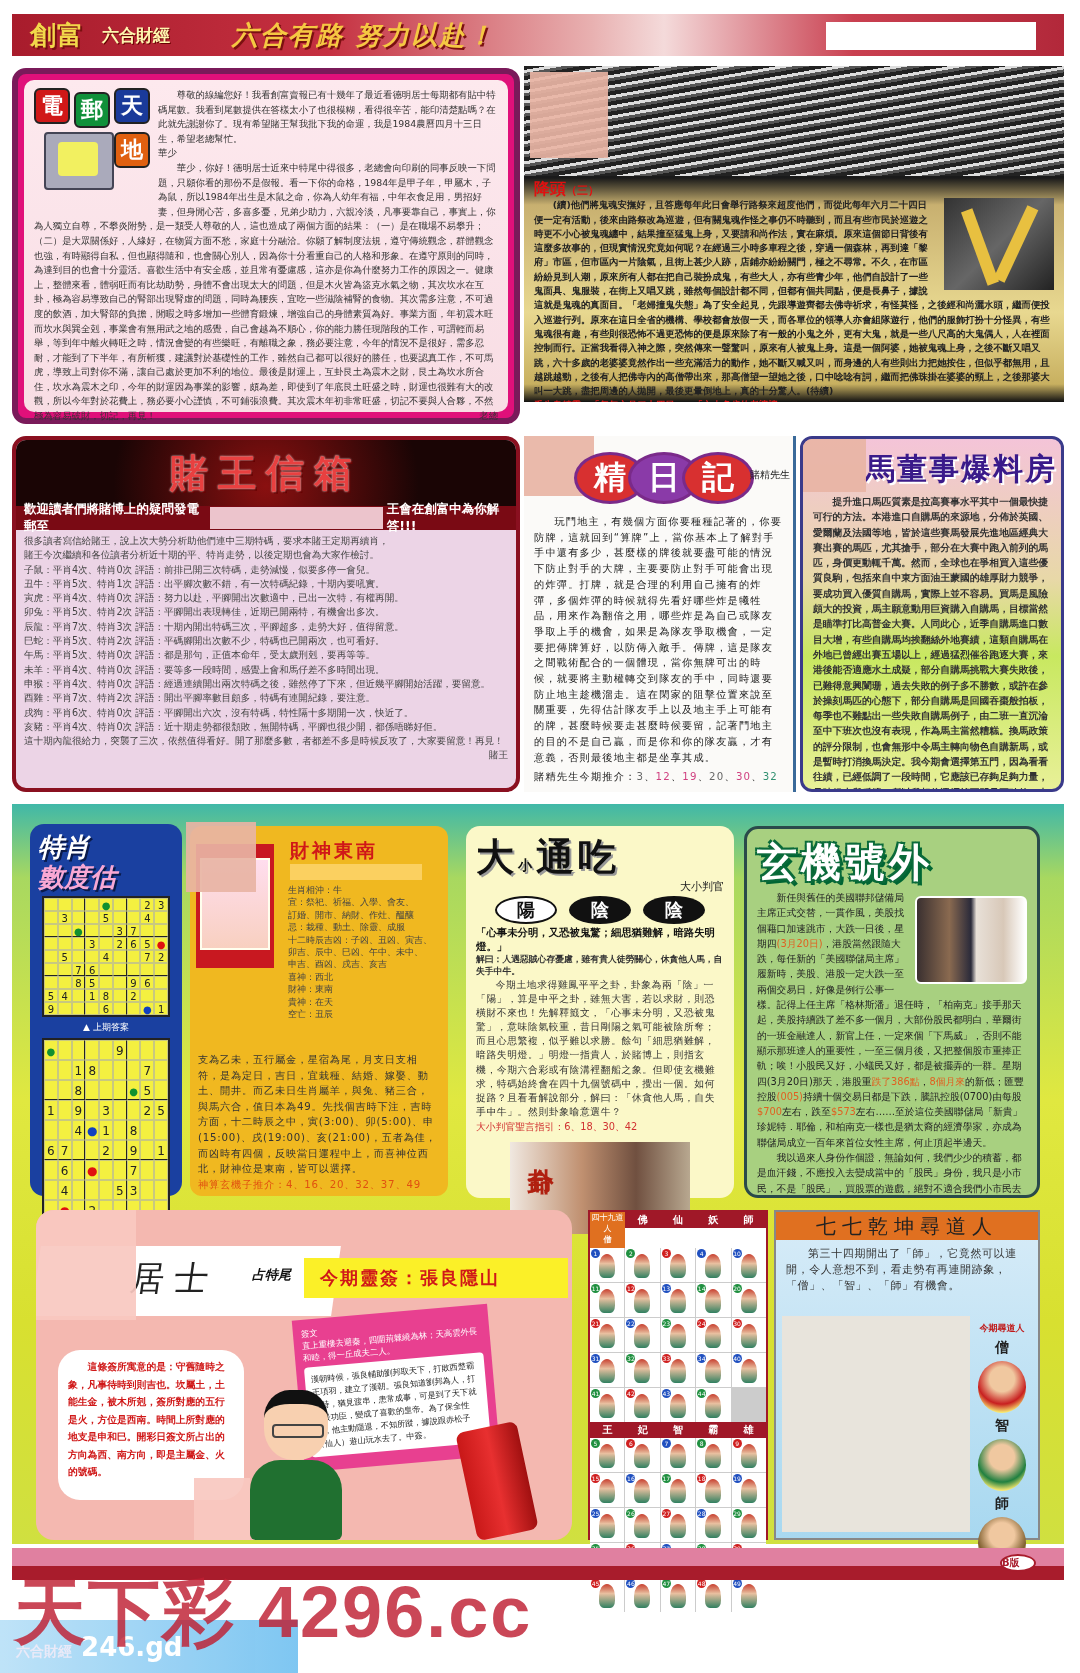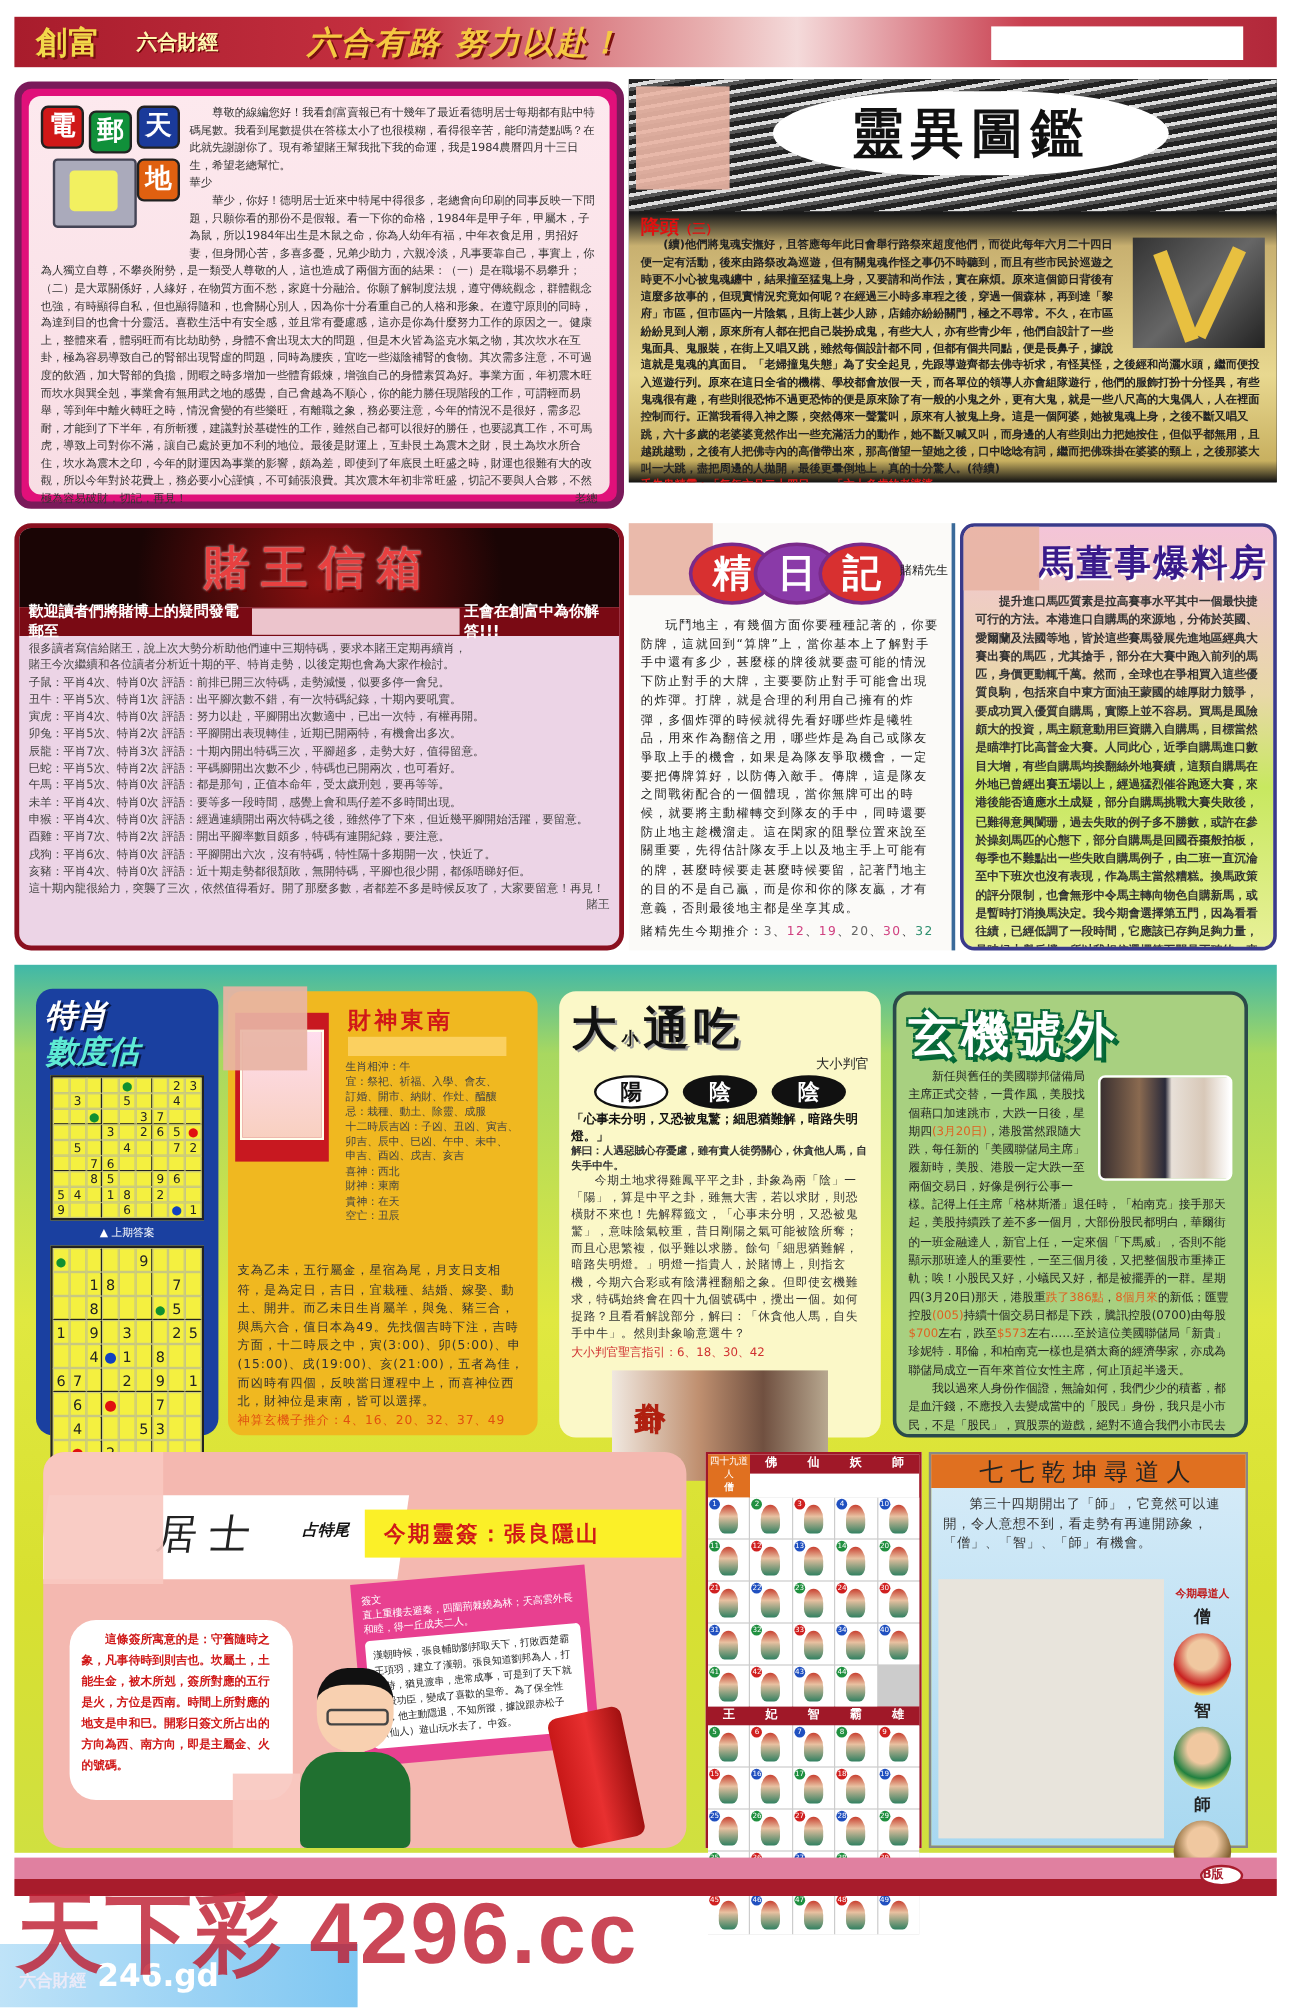--- a/index.html
+++ b/index.html
@@ -1,19 +1,19 @@
 <!DOCTYPE html>
 <html><head>
 <meta charset="utf-8">
 <style>
 *{box-sizing:border-box;margin:0;padding:0}
 body{width:1080px;height:1673px;background:#fff;font-family:"DejaVu Sans","Liberation Sans",sans-serif;position:relative;overflow:hidden;color:#222}
 .abs{position:absolute}
 
-#header{left:12px;top:14px;width:1052px;height:42px;background:linear-gradient(90deg,#a81c2c 0%,#c53040 30%,#e8b0b0 55%,#f4dada 62%,#c94050 80%,#b2283a 100%);display:flex;align-items:center;padding-left:18px;gap:30px}
+#header{left:12px;top:14px;width:1052px;height:42px;background:linear-gradient(90deg,#a81c2c 0%,#c53040 30%,#e8b0b0 55%,#f4dada 62%,#c94050 80%,#b2283a 100%);display:flex;align-items:center;padding-left:18px;gap:18px}
 .h-brand{font-size:26px;font-weight:bold;color:#f2d84a;text-shadow:2px 2px 0 #7a1010;letter-spacing:1px}
 .h-sub{font-size:17px;font-weight:bold;color:#fff7b0;text-shadow:1px 1px 0 #600}
 .h-slogan{font-size:26px;font-weight:bold;font-style:italic;color:#f5c842;text-shadow:2px 2px 0 #7a1010;margin-left:44px;letter-spacing:2px}
 #h-box{position:absolute;right:28px;top:8px;width:210px;height:28px;background:#fff}
 
 #letter{left:12px;top:68px;width:508px;height:356px;border:6px solid #7a1a5a;border-radius:14px;background:#e0107a;padding:6px}
 #letter .inner{width:100%;height:100%;border-radius:10px;background:linear-gradient(180deg,#fde9ee,#f8dde4);padding:8px 10px;font-size:9.4px;line-height:14.6px;color:#333;position:relative}
 .mail-logo{float:left;width:118px;height:128px;position:relative;margin-right:6px}
 .mail-tile{position:absolute;width:36px;height:36px;border-radius:6px;color:#fff;font-weight:bold;font-size:22px;display:flex;align-items:center;justify-content:center;border:2px solid #222}
 .monitor{position:absolute;left:10px;top:44px;width:70px;height:58px;background:#aab;border:2px solid #445;border-radius:4px}
@@ -50,21 +50,21 @@
 .n-gray{color:#666}.n-pink{color:#d04080}.n-green{color:#309070}
 
 #horse{left:800px;top:436px;width:264px;height:356px;border:3px solid #3a3a8a;border-radius:12px;background:linear-gradient(180deg,#f4c4d8 0%,#e8d8a8 40%,#c8e860 62%,#e8f098 100%);overflow:hidden}
 #horse .title{font-size:30px;font-weight:bold;color:#3a1a8a;text-shadow:2px 2px 0 #fff;padding:10px 0 0 62px;letter-spacing:2px}
 #horse .text{padding:4px 10px;font-size:9.8px;line-height:15.3px;font-weight:bold;color:#333;text-indent:2em}
 
 #lower{left:12px;top:804px;width:1052px;height:740px;background:linear-gradient(180deg,#40b8a8 0%,#a8d860 10%,#e0e840 40%,#d8e030 70%,#d0e040 100%)}
 
 #sudo{left:30px;top:824px;width:152px;height:372px;background:#1a40a0;border-radius:14px;padding:8px}
 #sudo .title{font-size:26px;font-weight:bold;font-style:italic;color:#fff;text-shadow:2px 2px 0 #0a1a4a;line-height:30px}
-#sudo .title2{color:#5eead4}
+#sudo .title2{color:#f9a8d4}
 .grid{display:grid;grid-template-columns:repeat(9,1fr);background:#f4f040;border:2px solid #222;width:128px;margin:4px auto 0}
 .grid div{height:13px;font-size:10px;line-height:13px;text-align:center;border:0.5px solid #c8c880;color:#222}
 .grid .br{border-right:1.5px solid #222}.grid .bb{border-bottom:1.5px solid #222}
 .dot-g{color:#109030;font-size:10px}.dot-r{color:#e01010}.dot-b{color:#1040c0}
 .grid2 div{height:20px;line-height:20px;font-size:12px}
 #sudo .label{color:#fff;font-size:9px;text-align:center;margin:4px 0}
 
 #fortune{left:190px;top:826px;width:258px;height:370px;background:#f0b820;border-radius:12px;padding:10px}
 #fortune .calendar{position:absolute;left:6px;top:18px;width:78px;height:124px;background:#c81820;padding:14px 4px 18px}
 #fortune .calendar div{width:100%;height:100%;background:linear-gradient(180deg,#fde,#f8d0c0);border:2px solid #ffe}
@@ -153,23 +153,20 @@
       <div class="mail-tile" style="left:80px;top:44px;background:#e06010">地</div>
     </div>
     <p class="p-indent">尊敬的線編您好！我看創富賣報已有十幾年了最近看德明居士每期都有貼中特碼尾數。我看到尾數提供在答樣太小了也很模糊，看得很辛苦，能印清楚點嗎？在此就先謝謝你了。現有希望賭王幫我批下我的命運，我是1984農曆四月十三日生，希望老總幫忙。</p>
     <p style="">華少</p>
     <p class="p-indent"><span>華少，你好！德明居士近來中特尾中得很多，老總會向印刷的同事反映一下問題，只願你看的那份不是假報。看一下你的命格，1984年是甲子年，甲屬木，子為鼠，所以1984年出生是木鼠之命，你為人幼年有福，中年衣食足用，男招好妻，但身閒心苦，多喜多憂，兄弟少助力，六親冷淡，凡事要靠自己，事實上，你為人獨立自尊，不攀炎附勢，是一類受人尊敬的人，這也造成了兩個方面的結果：（一）是在職場不易攀升；（二）是大眾關係好，人緣好，在物質方面不愁，家庭十分融洽。你願了解制度法規，遵守傳統觀念，群體觀念也強，有時顯得自私，但也顯得隨和，也會關心別人，因為你十分看重自己的人格和形象。在遵守原則的同時，為達到目的也會十分靈活。喜歡生活中有安全感，並且常有憂慮感，這亦是你為什麼努力工作的原因之一。健康上，整體來看，體弱旺而有比劫助勢，身體不會出現太大的問題，但是木火皆為盜克水氣之物，其次坎水在互卦，極為容易導致自己的腎部出現腎虛的問題，同時為腰疾，宜吃一些滋陰補腎的食物。其次需多注意，不可過度的飲酒，加大腎部的負擔，閒暇之時多增加一些體育鍛煉，增強自己的身體素質為好。事業方面，年初震木旺而坎水與巽全剋，事業會有無用武之地的感覺，自己會越為不順心，你的能力勝任現階段的工作，可謂輕而易舉，等到年中離火轉旺之時，情況會變的有些樂旺，有離職之象，務必要注意，今年的情況不是很好，需多忍耐，才能到了下半年，有所斬獲，建議對於基礎性的工作，雖然自己都可以很好的勝任，也要認真工作，不可馬虎，導致上司對你不滿，讓自己處於更加不利的地位。最後是財運上，互卦艮土為震木之財，艮土為坎水所合住，坎水為震木之印，今年的財運因為事業的影響，頗為差，即使到了年底艮土旺盛之時，財運也很難有大的改觀，所以今年對於花費上，務必要小心謹慎，不可鋪張浪費。其次震木年初非常旺盛，切記不要與人合夥，不然極為容易破財，切記，再見！</span> <span class="sig">老總</span></p>
   </div>
 </div>
 
 <div id="ghost" class="abs">
   <div class="banner">
-    <div class="wave">
-        <span class="title">靈異圖鑑</span>
-      </div>
     <div class="blur-box" style="left:6px;top:6px;width:78px;height:86px"></div>
   </div>
   <div class="body">
     <div class="subtitle"><span>降頭</span><small>（三）</small></div>
     <div class="cross-img"></div>
     <p style="text-indent:2em">(續)他們將鬼魂安撫好，且答應每年此日會舉行路祭來超度他們，而從此每年六月二十四日便一定有活動，後來由路祭改為巡遊，但有關鬼魂作怪之事仍不時聽到，而且有些市民於巡遊之時更不小心被鬼魂纏中，結果撞至猛鬼上身，又要請和尚作法，實在麻煩。原來這個節日背後有這麼多故事的，但現實情況究竟如何呢？在經過三小時多車程之後，穿過一個森林，再到達「黎府」市區，但市區內一片陰氣，且街上甚少人跡，店鋪亦紛紛關門，極之不尋常。不久，在市區紛紛見到人潮，原來所有人都在把自己裝扮成鬼，有些大人，亦有些青少年，他們自設計了一些鬼面具、鬼服裝，在街上又唱又跳，雖然每個設計都不同，但都有個共同點，便是長鼻子，據說這就是鬼魂的真面目。「老婦撞鬼失態」為了安全起見，先跟導遊齊都去佛寺祈求，有怪莫怪，之後經和尚灑水頭，繼而便投入巡遊行列。原來在這日全省的機構、學校都會放假一天，而各單位的領導人亦會組隊遊行，他們的服飾打扮十分怪異，有些鬼魂很有趣，有些則很恐怖不過更恐怖的便是原來除了有一般的小鬼之外，更有大鬼，就是一些八尺高的大鬼偶人，人在裡面控制而行。正當我看得入神之際，突然傳來一聲驚叫，原來有人被鬼上身。這是一個阿婆，她被鬼魂上身，之後不斷又唱又跳，六十多歲的老婆婆竟然作出一些充滿活力的動作，她不斷又喊又叫，而身邊的人有些則出力把她按住，但似乎都無用，且越跳越勁，之後有人把佛寺內的高僧帶出來，那高僧望一望她之後，口中唸唸有詞，繼而把佛珠掛在婆婆的頸上，之後那婆大叫一大跳，盡把周邊的人拋開，最後更暈倒地上，真的十分驚人。(待續)</p>
     <p class="redtag">千先鬼精靈：「每年六月二十四日」、「六十多歲的老婆婆」</p>
   </div>
 </div>
 

